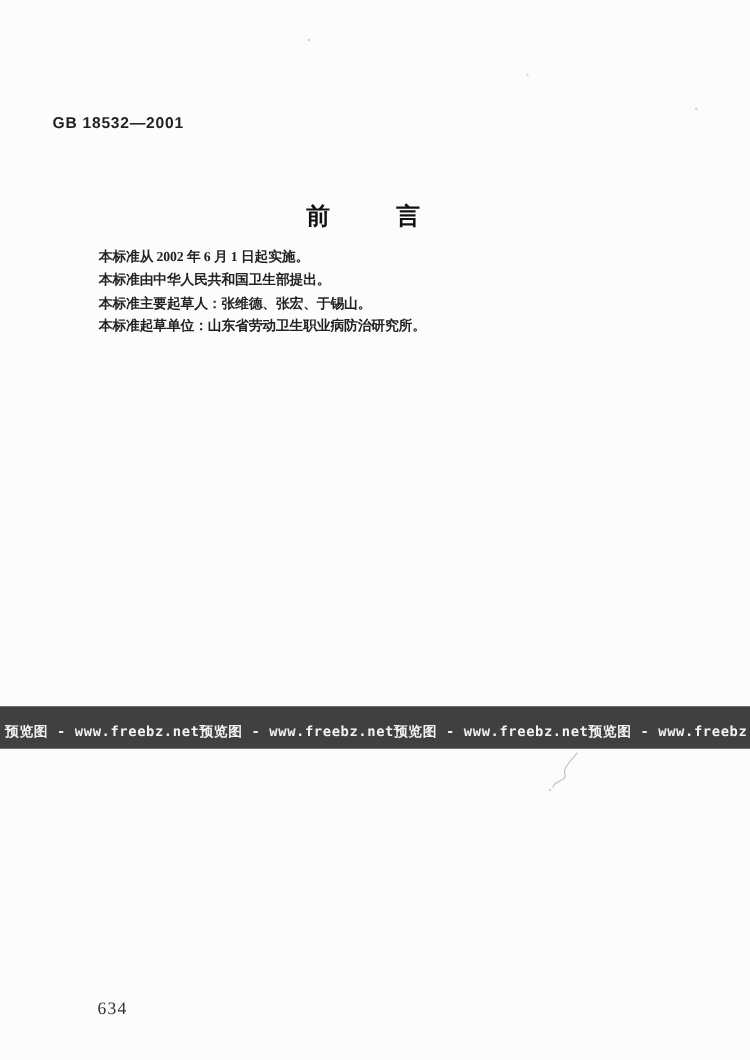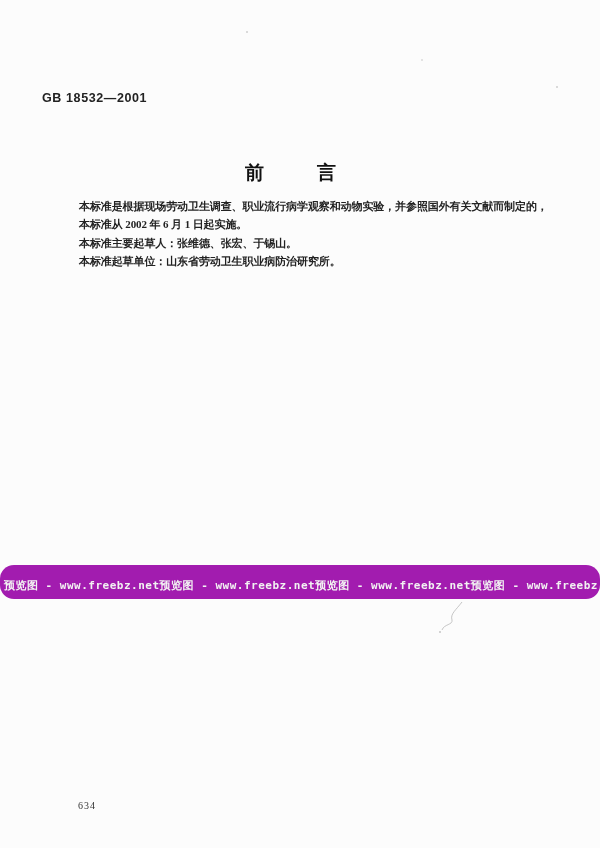--- a/index.html
+++ b/index.html
@@ -31,25 +31,24 @@
   .body-text {
     position: absolute; left: 57px; top: 197px; width: 492px;
     font-size: 11px; line-height: 18.3px; letter-spacing: -0.1px;
     font-weight: 700; color: #222;
   }
   .body-text .line { white-space: nowrap; }
   .body-text .indent { text-indent: 22px; }
 
   .watermark-band {
     position: absolute; left: 0; top: 565px; width: 600px; height: 34px;
-    background: #a21caf;
+    background: #404040;
     display: flex; align-items: center; justify-content: space-between;
     padding: 0 4px; box-sizing: border-box;
     overflow: hidden;
-    border-radius: 14px;
   }
   .watermark-band .wm {
     color: #f2f2f2;
     font-family: "DejaVu Sans Mono", "Liberation Mono", monospace;
     font-size: 11px; font-weight: 700; letter-spacing: 0.5px;
     white-space: nowrap;
     padding-top: 6px;
   }
 
   .artifact-svg {
@@ -59,36 +58,36 @@
 
   .speck {
     position: absolute; background: #cfcfcf; border-radius: 50%;
   }
   .speck-1 { left: 246px; top: 31px; width: 2px; height: 2px; }
   .speck-2 { left: 556px; top: 86px; width: 2px; height: 2px; }
   .speck-3 { left: 421px; top: 59px; width: 2px; height: 1.5px; opacity: .7; }
 
   .page-number {
     position: absolute; left: 78px; top: 800px;
-    font-size: 10px; letter-spacing: 1px; color: #333;
+    font-size: 14px; letter-spacing: 1px; color: #333;
     font-family: "Liberation Serif", "DejaVu Serif", serif;
   }
 </style>
 </head>
 <body>
 
 <div class="page">
 
   <div class="std-code">GB 18532—2001</div>
 
   <h1 class="doc-title">前　　言</h1>
 
   <div class="body-text">
-    <div class="line indent">本标准是根据现场劳动卫生调查、职业流行病学观察和动物实验，并参照国外有关文献而制定的，</div>
     <div class="line indent">本标准从 2002 年 6 月 1 日起实施。</div>
+    <div class="line indent">本标准由中华人民共和国卫生部提出。</div>
     <div class="line indent">本标准主要起草人：张维德、张宏、于锡山。</div>
     <div class="line indent">本标准起草单位：山东省劳动卫生职业病防治研究所。</div>
   </div>
 
   <div class="watermark-band">
     <span class="wm">预览图 - www.freebz.net</span>
     <span class="wm">预览图 - www.freebz.net</span>
     <span class="wm">预览图 - www.freebz.net</span>
     <span class="wm">预览图 - www.freebz.net</span>
   </div>

